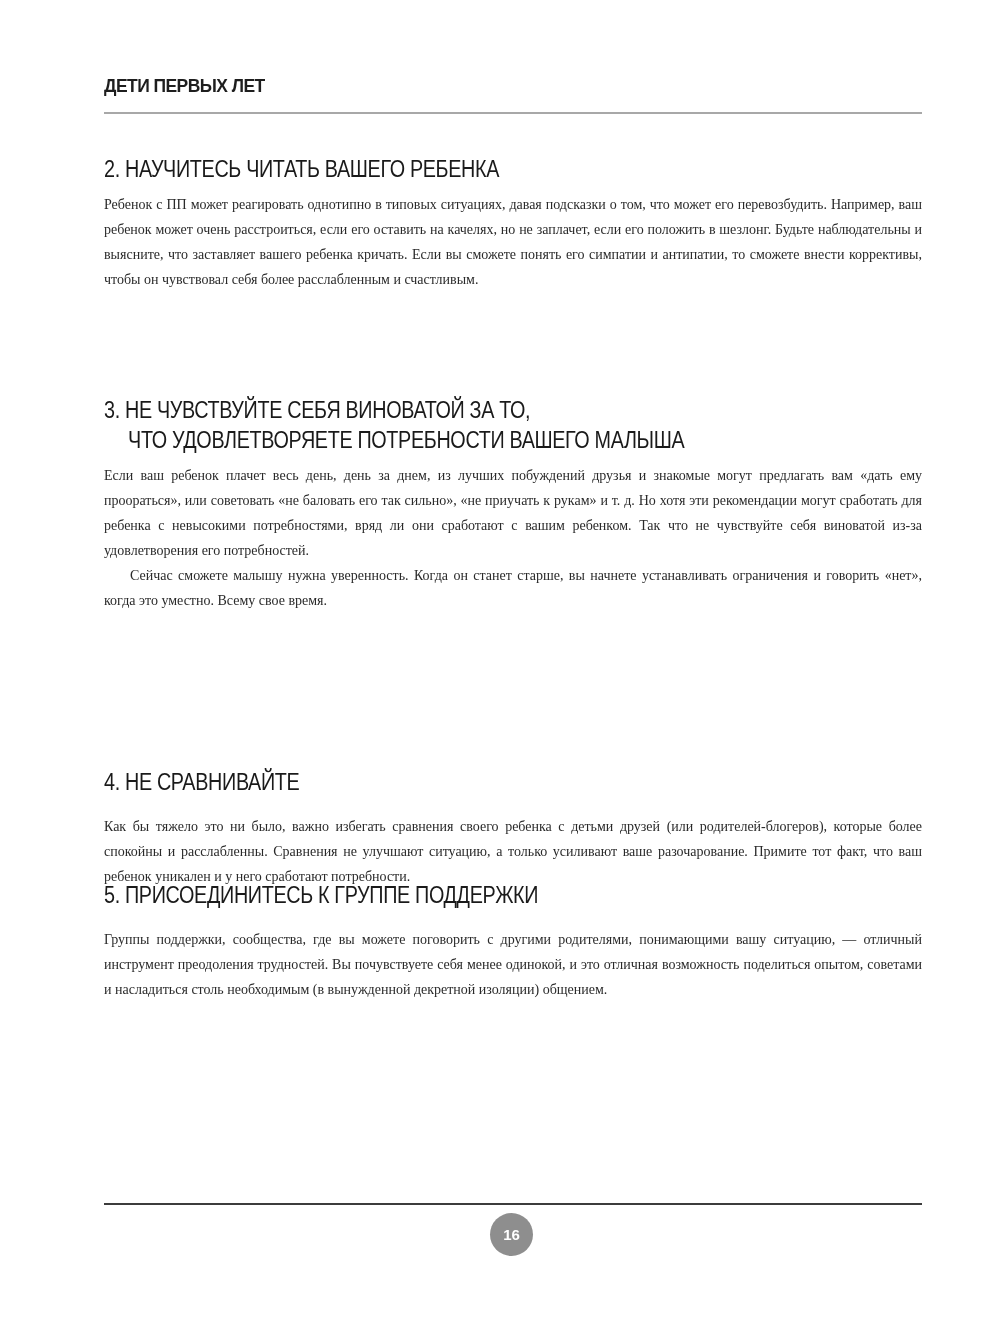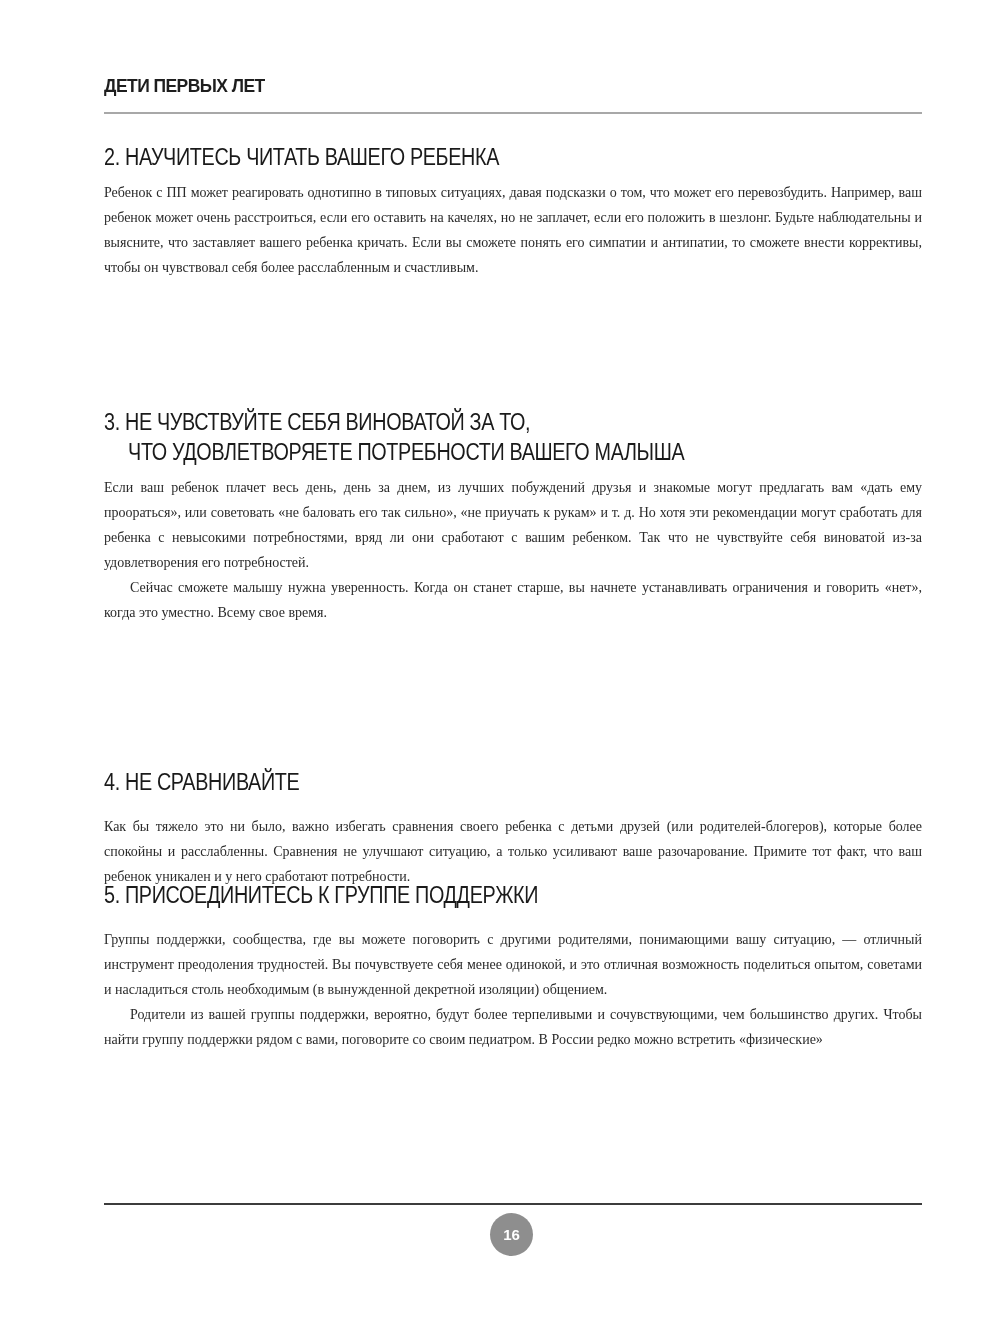--- a/index.html
+++ b/index.html
@@ -34,45 +34,44 @@
   }
 </style>
 </head>
 <body>
 
 <div class="page">
 
   <div class="running-head">ДЕТИ ПЕРВЫХ ЛЕТ</div>
   <div class="head-rule"></div>
 
-  <div class="section" style="top:142px;">
+  <div class="section" style="top:154px;">
     <h2>2. НАУЧИТЕСЬ ЧИТАТЬ ВАШЕГО РЕБЕНКА</h2>
     <div style="height:8px"></div>
     <p>Ребенок с ПП может реагировать однотипно в типовых ситуациях, давая подсказки о том, что может его перевозбудить. Например, ваш ребенок может очень расстроить­ся, если его оставить на качелях, но не заплачет, если его положить в шезлонг. Будьте наблюдательны и выясните, что заставляет вашего ребенка кричать. Если вы сможете понять его симпатии и антипатии, то сможете внести коррективы, чтобы он чувство­вал себя более расслабленным и счастливым.</p>
   </div>
 
-  <div class="section" style="top:407px;">
+  <div class="section" style="top:395px;">
     <h2>
       <span>3. НЕ ЧУВСТВУЙТЕ СЕБЯ ВИНОВАТОЙ ЗА ТО,</span>
       <span class="indent">ЧТО УДОВЛЕТВОРЯЕТЕ ПОТРЕБНОСТИ ВАШЕГО МАЛЫША</span>
     </h2>
     <div style="height:8px"></div>
     <p>Если ваш ребенок плачет весь день, день за днем, из лучших побуждений друзья и знакомые могут предлагать вам «дать ему проораться», или советовать «не бало­вать его так сильно», «не приучать к рукам» и т. д. Но хотя эти рекомендации могут сработать для ребенка с невысокими потребностями, вряд ли они сработают с вашим ребенком. Так что не чувствуйте себя виноватой из-за удовлетворения его потреб­ностей.</p>
     <p class="indent">Сейчас сможете малышу нужна уверенность. Когда он станет старше, вы начнете устанавливать ограничения и говорить «нет», когда это уместно. Всему свое время.</p>
   </div>
 
   <div class="section" style="top:767px;">
     <h2>4. НЕ СРАВНИВАЙТЕ</h2>
     <div style="height:17px"></div>
     <p>Как бы тяжело это ни было, важно избегать сравнения своего ребенка с детьми дру­зей (или родителей-блогеров), которые более спокойны и расслабленны. Сравнения не улучшают ситуацию, а только усиливают ваше разочарование. Примите тот факт, что ваш ребенок уникален и у него сработают потребности.</p>
   </div>
 
   <div class="section" style="top:880px;">
     <h2>5. ПРИСОЕДИНИТЕСЬ К ГРУППЕ ПОДДЕРЖКИ</h2>
     <div style="height:17px"></div>
     <p>Группы поддержки, сообщества, где вы можете поговорить с другими родителями, по­нимающими вашу ситуацию, — отличный инструмент преодоления трудностей. Вы по­чувствуете себя менее одинокой, и это отличная возможность поделиться опытом, советами и насладиться столь необходимым (в вынужденной декретной изоляции) общением.</p>
-    <p class="indent">Родители из вашей группы поддержки, вероятно, будут более терпеливыми и сочув­ствующими, чем большинство других. Чтобы найти группу поддержки рядом с вами, поговорите со своим педиатром. В России редко можно встретить «физические»</p>
   </div>
 
   <div class="foot-rule"></div>
   <div class="page-num">16</div>
 
 </div>
 
 </body></html>

